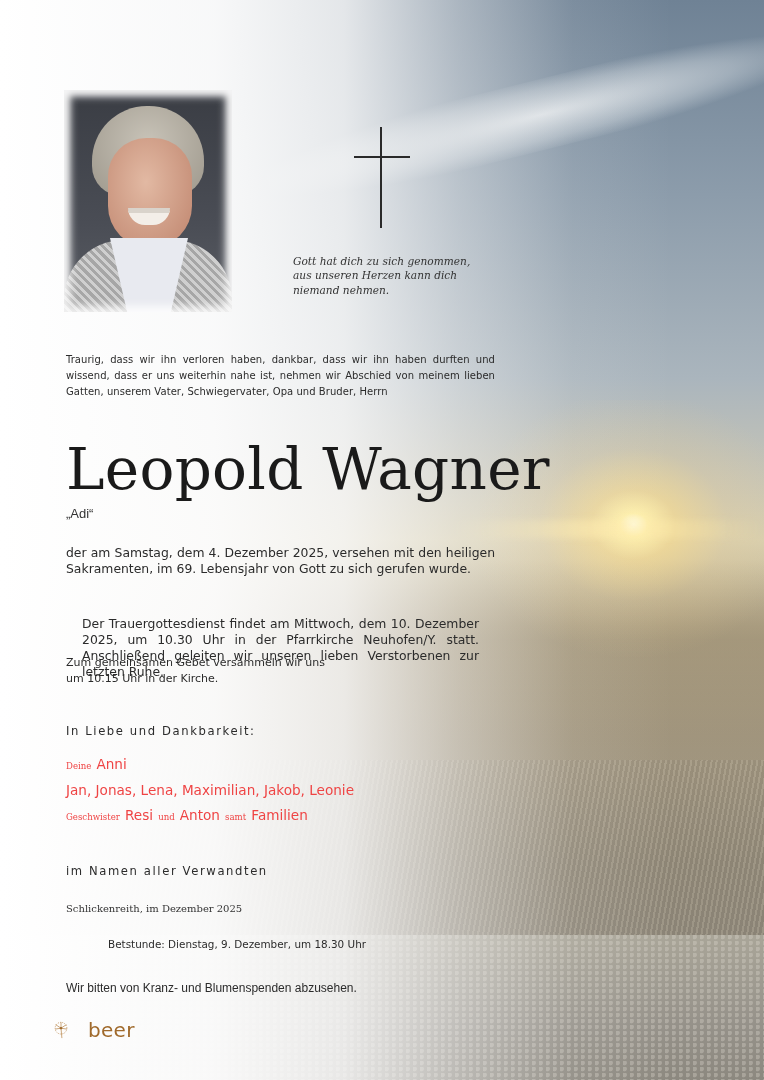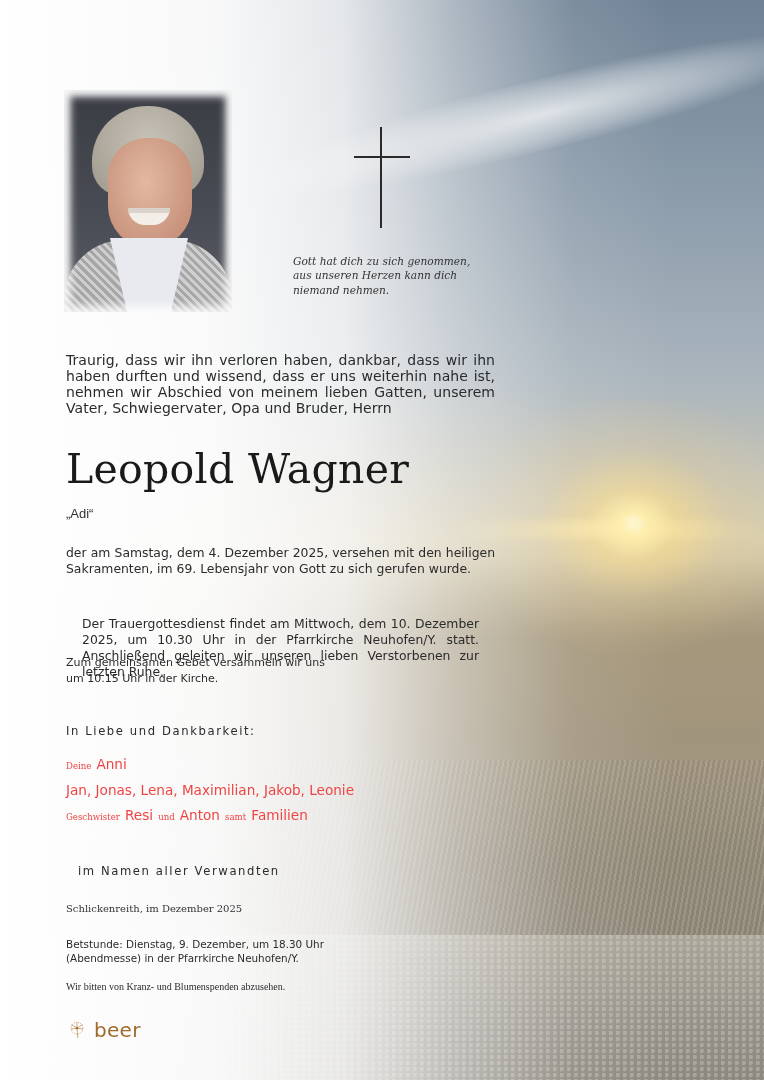--- a/index.html
+++ b/index.html
@@ -28,37 +28,37 @@
   .photo .body { position:absolute; left:0; top:150px; width:168px; height:80px; border-radius:60px 60px 0 0;
     background:repeating-linear-gradient(45deg,#a6a6a6 0 3px,#cfcfcf 3px 6px); }
   .photo .collar { position:absolute; left:46px; top:148px; width:78px; height:74px; background:#e8eaf0; clip-path:polygon(0 0,100% 0,78% 100%,22% 100%); }
   .photo .vignette { position:absolute; inset:0; box-shadow:inset 0 0 8px 6px rgba(255,255,255,0.85); }
 
   .cross-v { position:absolute; left:380px; top:127px; width:2px; height:101px; background:#2a2a2a; }
   .cross-h { position:absolute; left:354px; top:156px; width:56px; height:2px; background:#2a2a2a; }
 
   .motto { position:absolute; left:293px; top:254px; width:200px; font-family:"DejaVu Serif", serif; font-style:italic; font-size:10.6px; line-height:14.3px; color:#333; }
 
-  .intro { position:absolute; left:66px; top:352px; width:429px; font-family:"DejaVu Sans", sans-serif; font-size:14px; line-height:16px; text-align:justify; color:#2b2b2b; letter-spacing:0.05px; }
-  .name { position:absolute; left:66px; top:440px; font-family:"DejaVu Serif", serif; font-size:41px; line-height:58px; color:#1a1a1a; letter-spacing:0.3px; }
+  .intro { position:absolute; left:66px; top:352px; width:429px; font-family:"DejaVu Sans", sans-serif; font-size:10px; line-height:16px; text-align:justify; color:#2b2b2b; letter-spacing:0.05px; }
+  .name { position:absolute; left:66px; top:440px; font-family:"DejaVu Serif", serif; font-size:58px; line-height:58px; color:#1a1a1a; letter-spacing:0.3px; }
   .nick { position:absolute; left:66px; top:506px; font-family:Liberation Sans, sans-serif; font-size:13px; color:#333; }
   .death { position:absolute; left:66px; top:545px; width:429px; font-family:"DejaVu Sans", sans-serif; font-size:12.4px; line-height:16px; text-align:justify; color:#2b2b2b; }
   .service { position:absolute; left:66px; top:600px; width:429px; font-family:"DejaVu Sans", sans-serif; font-size:12.4px; line-height:16px; text-align:justify; color:#2b2b2b; }
   .service p { margin:16px; }
   .prayer { position:absolute; left:66px; top:655px; width:429px; font-family:"DejaVu Sans", sans-serif; font-size:11px; line-height:16px; color:#2b2b2b; }
   .love { position:absolute; left:66px; top:724px; font-family:"DejaVu Sans", sans-serif; font-size:11.6px; letter-spacing:1.6px; color:#2b2b2b; }
   .mourners { position:absolute; left:66px; top:755px; font-family:"DejaVu Sans", sans-serif; color:#ef4444; }
   .mrow { height:25.5px; line-height:18px; white-space:nowrap; }
   .big { font-size:13.6px; }
   .small { font-family:"DejaVu Serif", serif; font-size:8.6px; }
-  .relatives { position:absolute; left:66px; top:864px; font-family:"DejaVu Sans", sans-serif; font-size:11.6px; letter-spacing:1.6px; color:#2b2b2b;margin-left:12px; }
+  .relatives { position:absolute; left:66px; top:864px; font-family:"DejaVu Sans", sans-serif; font-size:11.6px; letter-spacing:1.6px; color:#2b2b2b; }
   .place { position:absolute; left:66px; top:903px; font-family:"DejaVu Serif", serif; font-size:10px; color:#333; }
-  .rosary { position:absolute; left:66px; top:938px; width:300px; font-family:"DejaVu Sans", sans-serif; font-size:10.4px; line-height:13.5px; color:#2b2b2b; }
-  .wreath { position:absolute; left:66px; top:981px; font-family:Liberation Serif, serif; font-size:10px; color:#2b2b2b; }
-  .logo { position:absolute; left:68px; top:1020px; display:flex; align-items:center; gap:8px; }
+  .rosary { position:absolute; left:66px; top:938px; width:300px; font-family:"DejaVu Sans", sans-serif; font-size:10.4px; line-height:13.5px; color:#2b2b2b;text-align:right; }
+  .wreath { position:absolute; left:66px; top:981px; font-family:Liberation Sans, sans-serif; font-size:12px; color:#2b2b2b; }
+  .logo { position:absolute; left:52px; top:1020px; display:flex; align-items:center; gap:18px; }
   .logo-icon { width:18px; height:18px; }
   .logo-text { font-family:"DejaVu Sans", sans-serif; font-size:20px; color:#a06a2c; letter-spacing:0.3px; line-height:20px; }
 </style>
 </head>
 <body>
 
 <div class="bg">
   <div class="sky"></div>
   <div class="cloud"></div>
   <div class="hill"></div>
@@ -124,21 +124,20 @@
     <span class="big">Familien</span>
   </div>
 </div>
 
 <div class="relatives">im Namen aller Verwandten</div>
 
 <div class="place">Schlickenreith, im Dezember 2025</div>
 
 <div class="rosary">
   <div>Betstunde: Dienstag, 9. Dezember, um 18.30 Uhr</div>
-  <div>(Abendmesse) in der Pfarrkirche Neuhofen/Y.</div>
 </div>
 
 <div class="wreath">Wir bitten von Kranz- und Blumenspenden abzusehen.</div>
 
 <div class="logo">
   <svg class="logo-icon" viewBox="0 0 20 20">
     <g stroke="#b8864a" stroke-width="0.8" fill="none">
       <circle cx="10" cy="8" r="6.5" stroke-dasharray="1.2 1.2"></circle>
       <line x1="10" y1="8" x2="4" y2="4"></line>
         <line x1="10" y1="8" x2="16" y2="4"></line>

